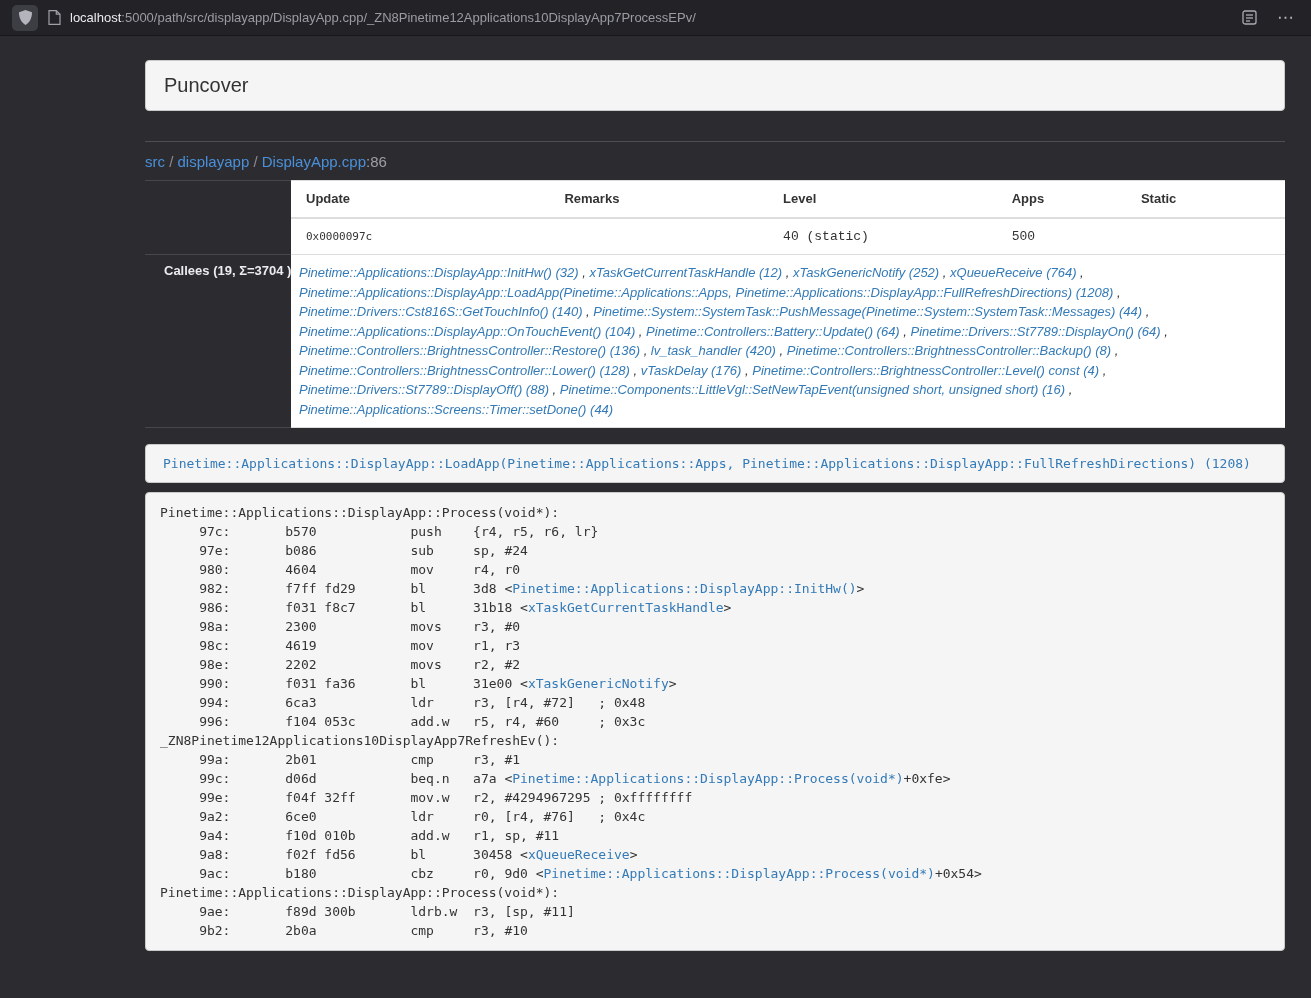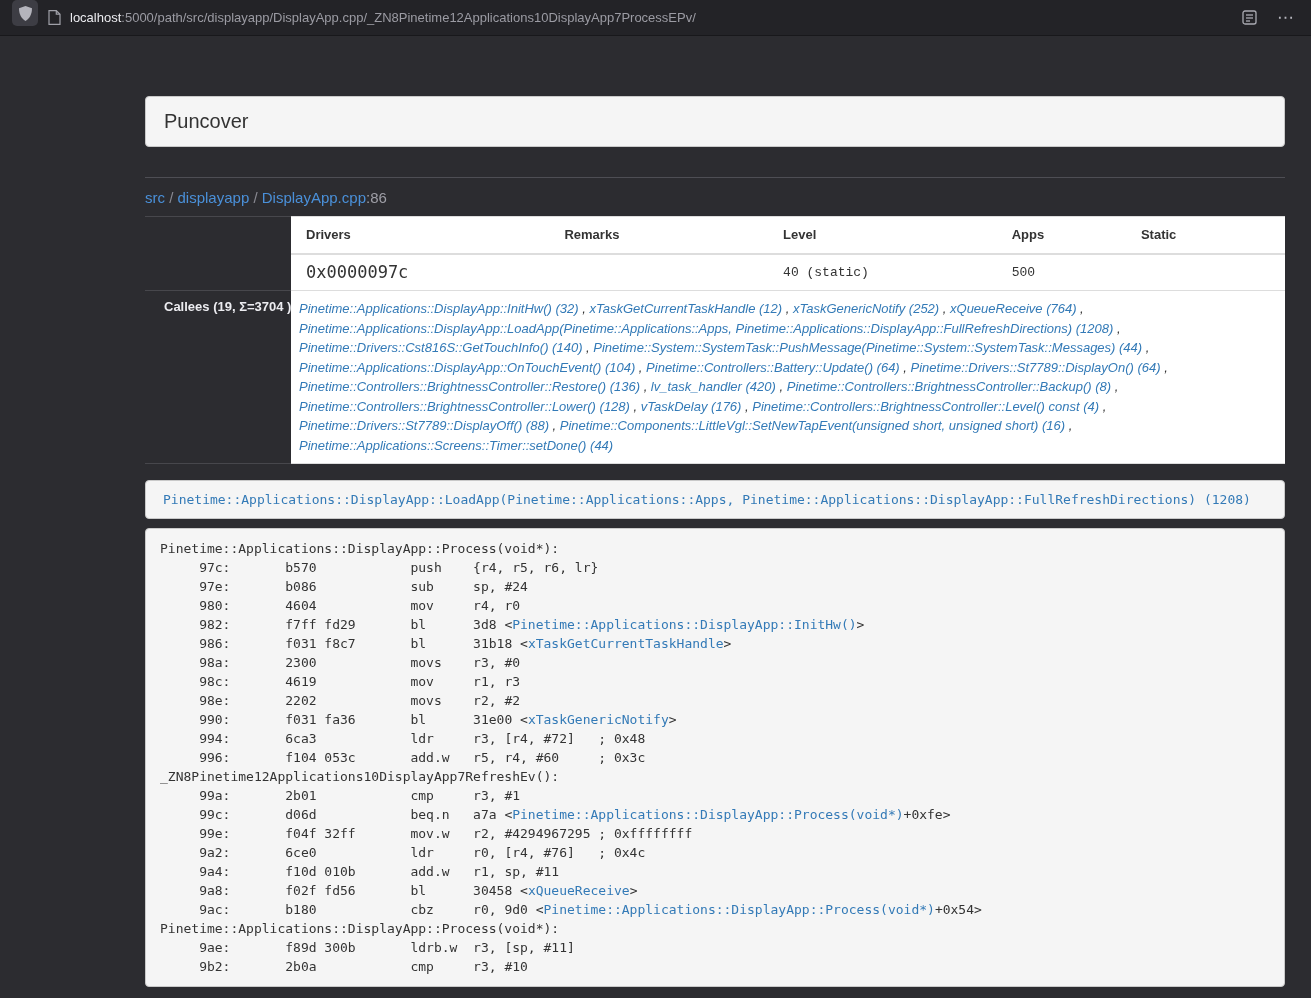--- a/index.html
+++ b/index.html
@@ -1,32 +1,32 @@
 <!DOCTYPE html>
 <html><head>
 <meta charset="utf-8">
 <style>
   * { margin:0; padding:0; box-sizing:border-box; }
   html,body { width:1311px; height:998px; overflow:hidden; }
   body { background:#2c2c30; font-family:"Liberation Sans", sans-serif; font-size:13px; color:#333; }
 
   
-  .topbar { height:36px; background:#232327; border-bottom:1px solid #18181b; display:flex; padding:0 12px; gap:10px; }
+  .topbar { height:36px; background:#232327; border-bottom:1px solid #18181b; display:flex; align-items:center; padding:0 12px; gap:10px; }
   .shield-btn { width:26px; height:26px; background:#3d3d44; border-radius:5px; display:flex; align-items:center; justify-content:center; flex:0 0 auto; cursor:pointer; }
   .url-area { flex:1; display:flex; align-items:center; gap:9px; min-width:0; cursor:text; }
   .url-text { font-size:13px; white-space:nowrap; overflow:hidden; }
   .url-host { color:#ecexf0; color:#ececf0; }
   .url-rest { color:#9b9ba3; }
   .top-actions { display:flex; align-items:center; gap:20px; margin-right:4px; }
   .menu-btn { color:#b6b6be; font-size:17px; line-height:1; cursor:pointer; letter-spacing:1px; }
   .icon-btn { display:flex; align-items:center; cursor:pointer; }
 
   
   .container { margin-left:145px; width:1140px; }
-  .app-panel { margin-top:60px; background:#f5f5f5; border:1px solid #c9c9c9; border-radius:4px; padding:13px 18px; }
+  .app-panel { margin-top:24px; background:#f5f5f5; border:1px solid #c9c9c9; border-radius:4px; padding:13px 18px; }
   .app-title { font-size:20px; color:#333; }
   hr.divider { border:none; border-top:1px solid #4e4e54; margin:30px 0 0 0; }
 
   .breadcrumb { margin-top:11px; font-size:15px; }
   .bc-link { color:#4a90d9; text-decoration:none; }
   .bc-sep { color:#8a8a92; }
   .bc-line { color:#9e9ea6; }
 
   
   .fn-table { border-collapse:collapse; width:100%; margin-top:10px; table-layout:fixed; }
@@ -34,21 +34,21 @@
   .fn-table > tbody > tr > td { background:#fff; border-top:1px solid #ddd; padding:8px; vertical-align:top; font-size:13px; color:#333; line-height:19.5px; }
   .fn-table > tbody > tr:last-child > th { border-bottom:1px solid #47474c; }
   .fn-table > tbody > tr:last-child > td { border-bottom:1px solid #ddd;font-style:italic; }
   .fn-icon { display:inline-block; vertical-align:-3px; margin-right:6px; }
   .nested-td { padding:0 !important; }
   .empty-cell { height:31px; }
 
   .stats-table { border-collapse:collapse; width:100%; }
   .stats-table th { text-align:left; font-weight:bold; font-size:13px; color:#333; padding:8px 8px 8px 15px; border-bottom:2px solid #ddd; }
   .stats-table td { font-size:13px; color:#333; padding:8px 8px 8px 15px;font-family:Liberation Mono, monospace; }
-  .stats-table td.mono { font-family:"DejaVu Sans Mono", monospace; font-size:17px; }
+  .stats-table td.mono { font-family:"DejaVu Sans Mono", monospace; font-size:11px; }
 
   .cal-link, .code-link, .panel-link { color:#337ab7; text-decoration:none; }
 
   
   .symbol-panel { margin-top:16px; background:#f5f5f5; border:1px solid #c9c9c9; border-radius:4px; padding:9px 17px; font-family:"DejaVu Sans Mono", monospace; font-size:13px; line-height:19px; }
 
   
   .code-panel { margin-top:9px; background:#f5f5f5; border:1px solid #c9c9c9; border-radius:4px; padding:10px 12px 10px 14px; font-family:"DejaVu Sans Mono", monospace; font-size:13px; line-height:19px; color:#333; white-space:pre; tab-size:8; -moz-tab-size:8; overflow:hidden; }
 </style>
 </head>
@@ -100,21 +100,21 @@
           <table class="stats-table">
             <colgroup>
                 <col style="width:26%">
                 <col style="width:22%">
                 <col style="width:23%">
                 <col style="width:13%">
                 <col style="width:16%">
               </colgroup>
             <thead>
                 <tr id="stats-head">
-                  <th>Drivers</th>
+                  <th>Update</th>
                   <th>Remarks</th>
                   <th>Level</th>
                   <th>Apps</th>
                   <th>Static</th>
                 </tr>
               </thead>
             <tbody>
                 <tr id="stats-row">
                   <td class="mono">0x0000097c</td>
                   <td></td>

